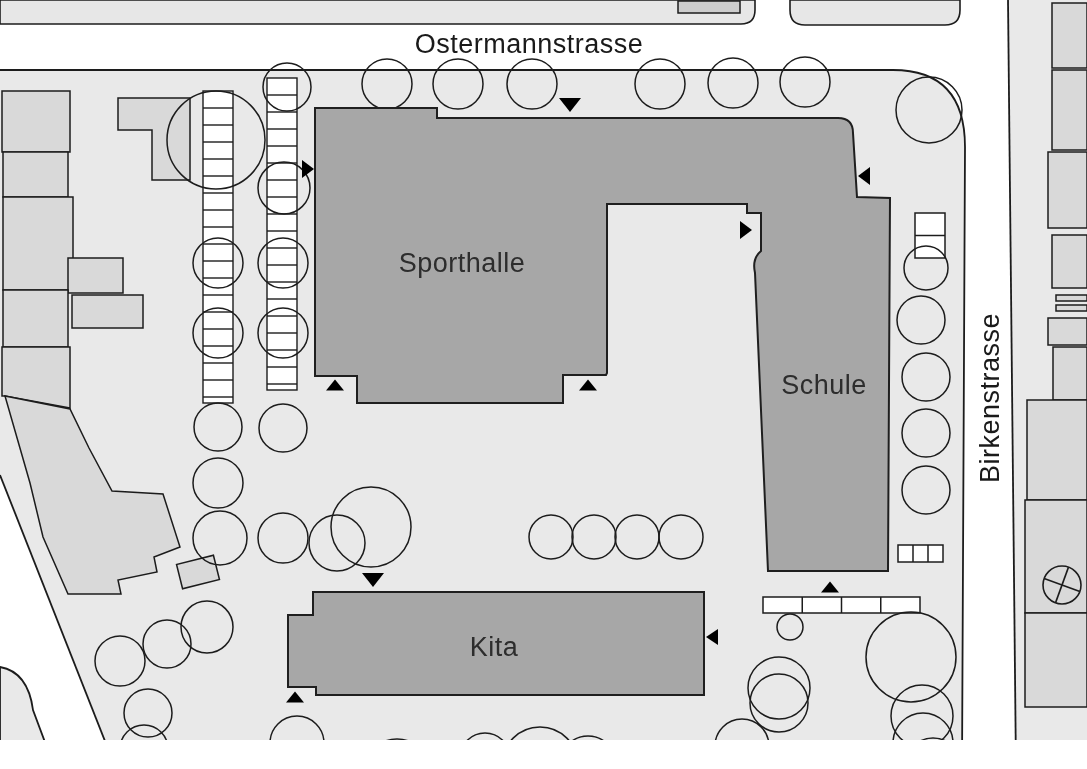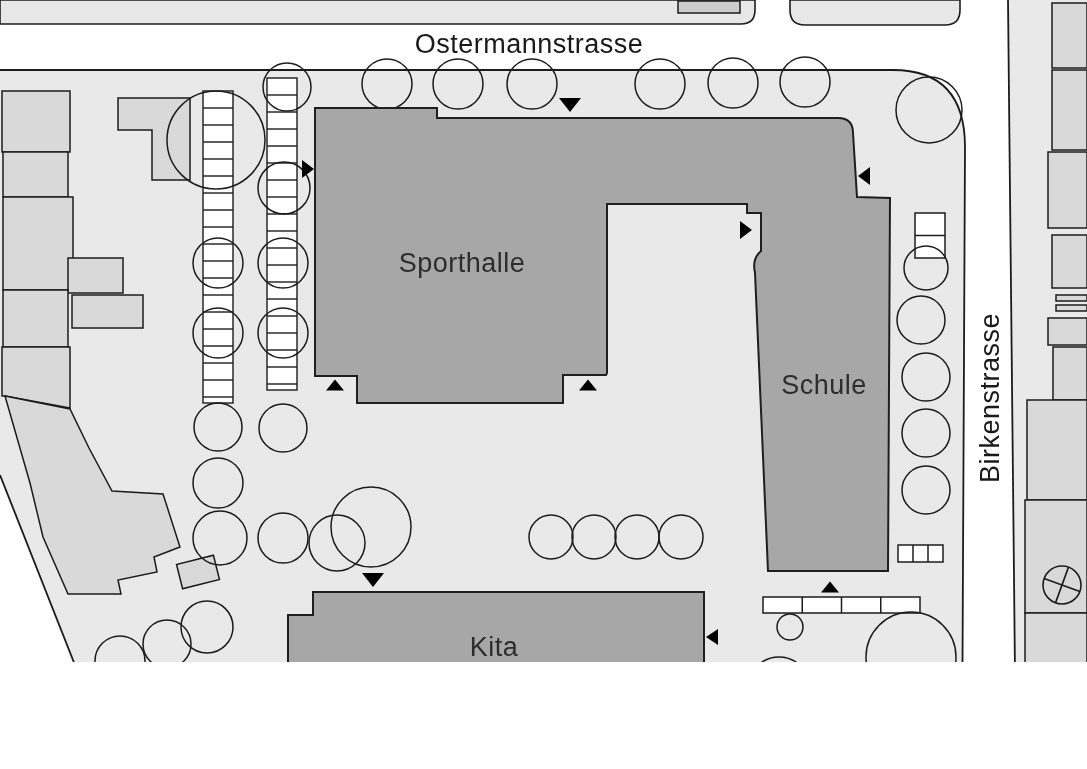--- a/index.html
+++ b/index.html
@@ -1,16 +1,16 @@
 <!DOCTYPE html>
 <html><head>
 <meta charset="utf-8">
 <style>
   html,body{margin:0;padding:0;background:#ffffff;}
-  .plan-wrap{width:1087px;height:662px;position:relative;overflow:hidden;background:#d946ef;}
+  .plan-wrap{width:1087px;height:740px;position:relative;overflow:hidden;background:#d946ef;}
   svg{display:block;}
   text{font-family:"Liberation Sans","DejaVu Sans",sans-serif;}
   .street-label{font-size:27px;letter-spacing:.5px;}
   .building-label{font-size:27px;letter-spacing:.5px;}
 </style>
 </head>
 <body>
 
 <div class="plan-wrap">
 <svg id="plan-svg" width="1087" height="769" viewBox="0 0 1087 769">

